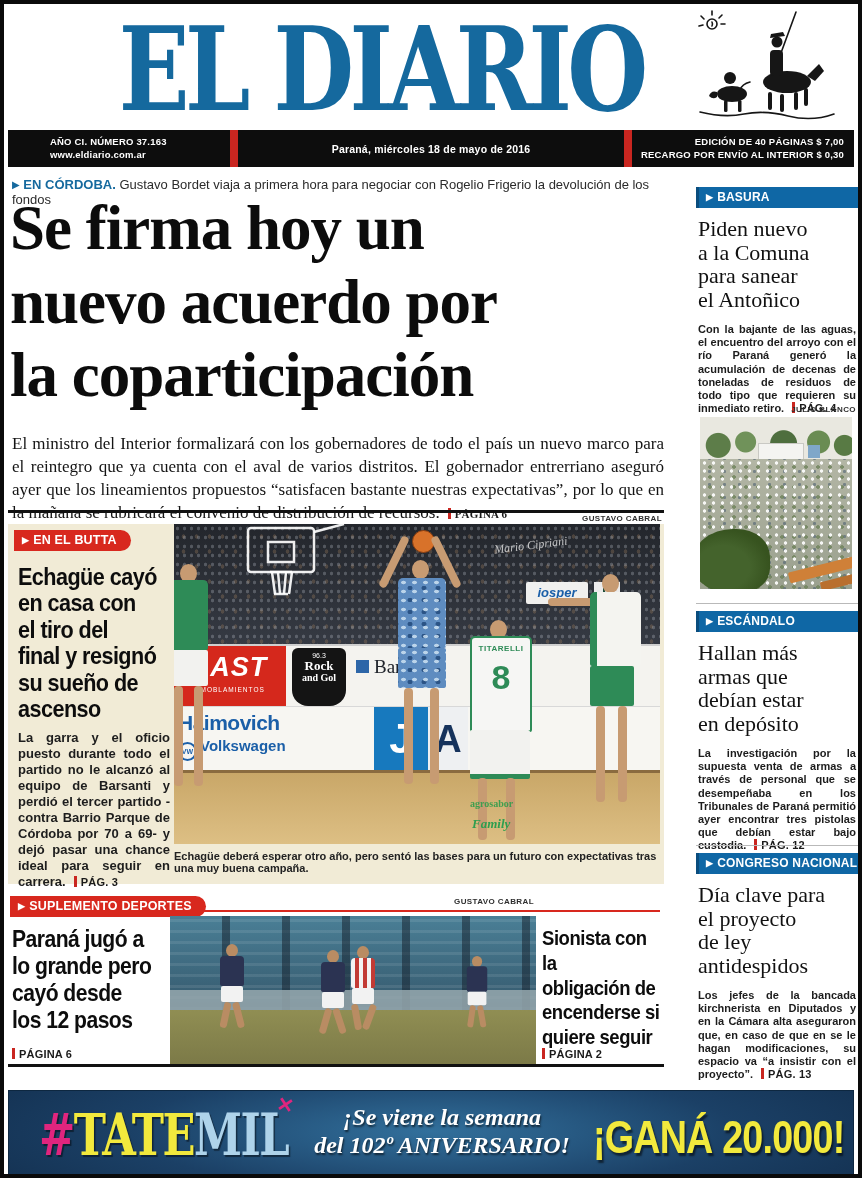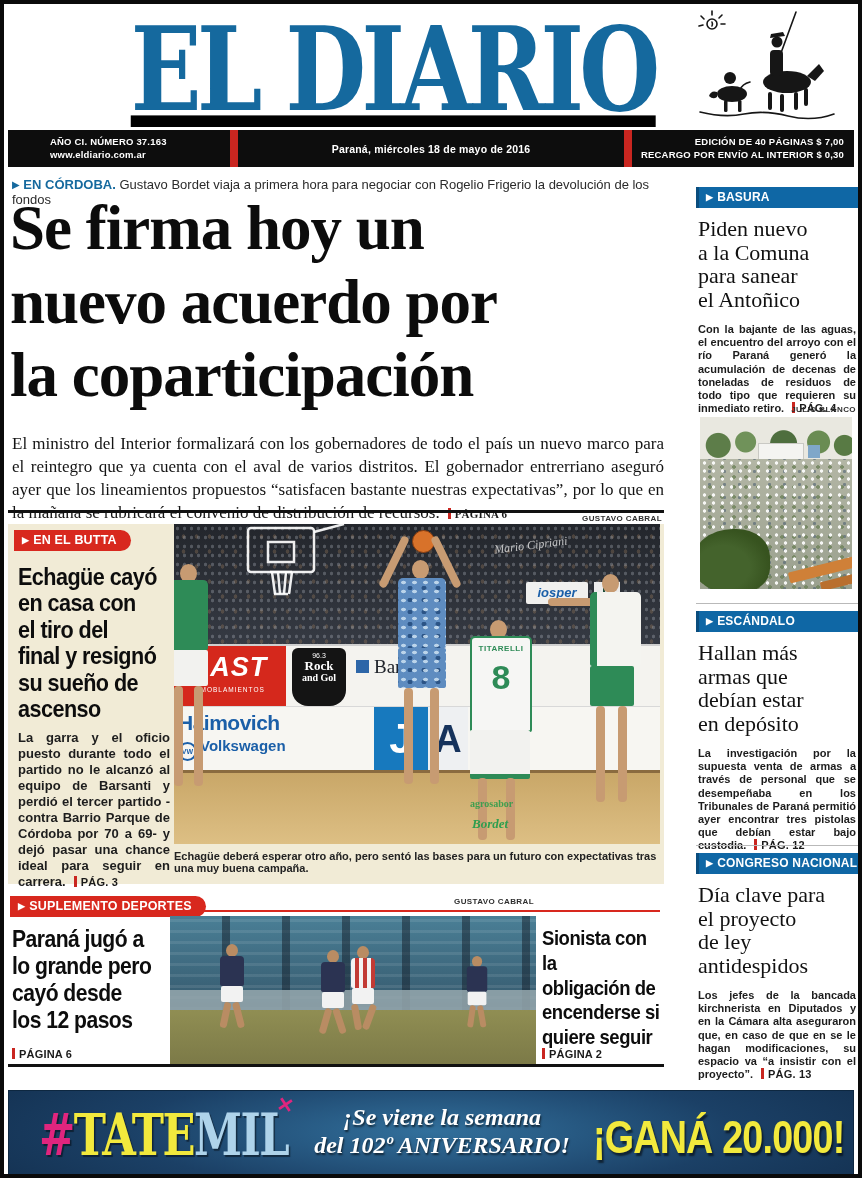--- a/index.html
+++ b/index.html
@@ -1,20 +1,20 @@
 <!DOCTYPE html>
 <html><head>
 <meta charset="utf-8">
 <style>
   html,body{margin:0;padding:0;background:#dcdcdc;}
   .page{position:relative;width:862px;height:1178px;background:#fff;border:4px solid #0a0a0a;box-sizing:border-box;overflow:hidden;font-family:"Liberation Sans",sans-serif;}
   .abs{position:absolute;}
 
   
-  .logo{left:51px;top:6px;width:620px;height:118px;display:flex;align-items:center;justify-content:flex-end;text-decoration:underline;}
+  .logo{left:67px;top:6px;width:620px;height:118px;display:flex;align-items:center;justify-content:center;}
   .logo span{font-family:"DejaVu Serif",serif;font-weight:bold;font-size:100px;color:#15699e;letter-spacing:-5px;transform:scale(.93,1.16);white-space:nowrap;}
   .quixote{left:688px;top:4px;width:158px;height:118px;}
 
   
   .dateline{left:4px;top:126px;width:846px;height:37px;background:#0d0d0d;color:#fff;display:flex;align-items:stretch;font-size:9.5px;font-weight:bold;letter-spacing:.2px;}
   .dl-left{width:180px;display:flex;flex-direction:column;justify-content:center;padding-left:42px;line-height:1.35;}
   .dl-center{flex:1;display:flex;align-items:center;justify-content:center;font-size:10.5px;border-radius:14px;}
   .dl-right{width:212px;display:flex;flex-direction:column;justify-content:center;text-align:right;padding-right:10px;line-height:1.35;}
   .red-sep{width:8px;background:#c92620;}
 
@@ -260,21 +260,21 @@
           <div class="jersey-num green-txt" style="top:6px;font-size:8px;letter-spacing:.5px;">
             <span>TITARELLI</span>
           </div>
           <div class="jersey-num green-txt" style="top:20px;font-size:34px;">
             <span>8</span>
           </div>
         </div>
         <div class="shorts" style="left:8px;top:110px;width:60px;height:44px;background:#f2f2ef;border-bottom:5px solid #2e8b57;"></div>
         <div class="leg" style="left:16px;top:158px;height:62px;"></div>
         <div class="leg" style="left:44px;top:158px;height:62px;"></div>
-        <div class="family-script" style="position:absolute;left:10px;top:196px;font-size:13px;">Bordet</div>
+        <div class="family-script" style="position:absolute;left:10px;top:196px;font-size:13px;">Family</div>
         <div class="family-script" style="position:absolute;left:8px;top:178px;font-size:10px;font-style:normal;color:#3f9e4f;">agrosabor</div>
       </div>
 
       <div class="ply" style="left:398px;top:44px;width:70px;height:276px;">
         <div class="head" style="left:30px;top:6px;"></div>
         <div class="arm" style="left:-24px;top:30px;height:8px;width:52px;border-radius:4px;"></div>
         <div class="torso" style="left:18px;top:24px;width:44px;height:74px;background:#f4f4f0;border-left:7px solid #2e8b57;"></div>
         <div class="shorts" style="left:18px;top:98px;width:44px;height:40px;background:#2e8b57;"></div>
         <div class="leg" style="left:24px;top:138px;height:96px;"></div>
         <div class="leg" style="left:46px;top:138px;height:96px;"></div>

